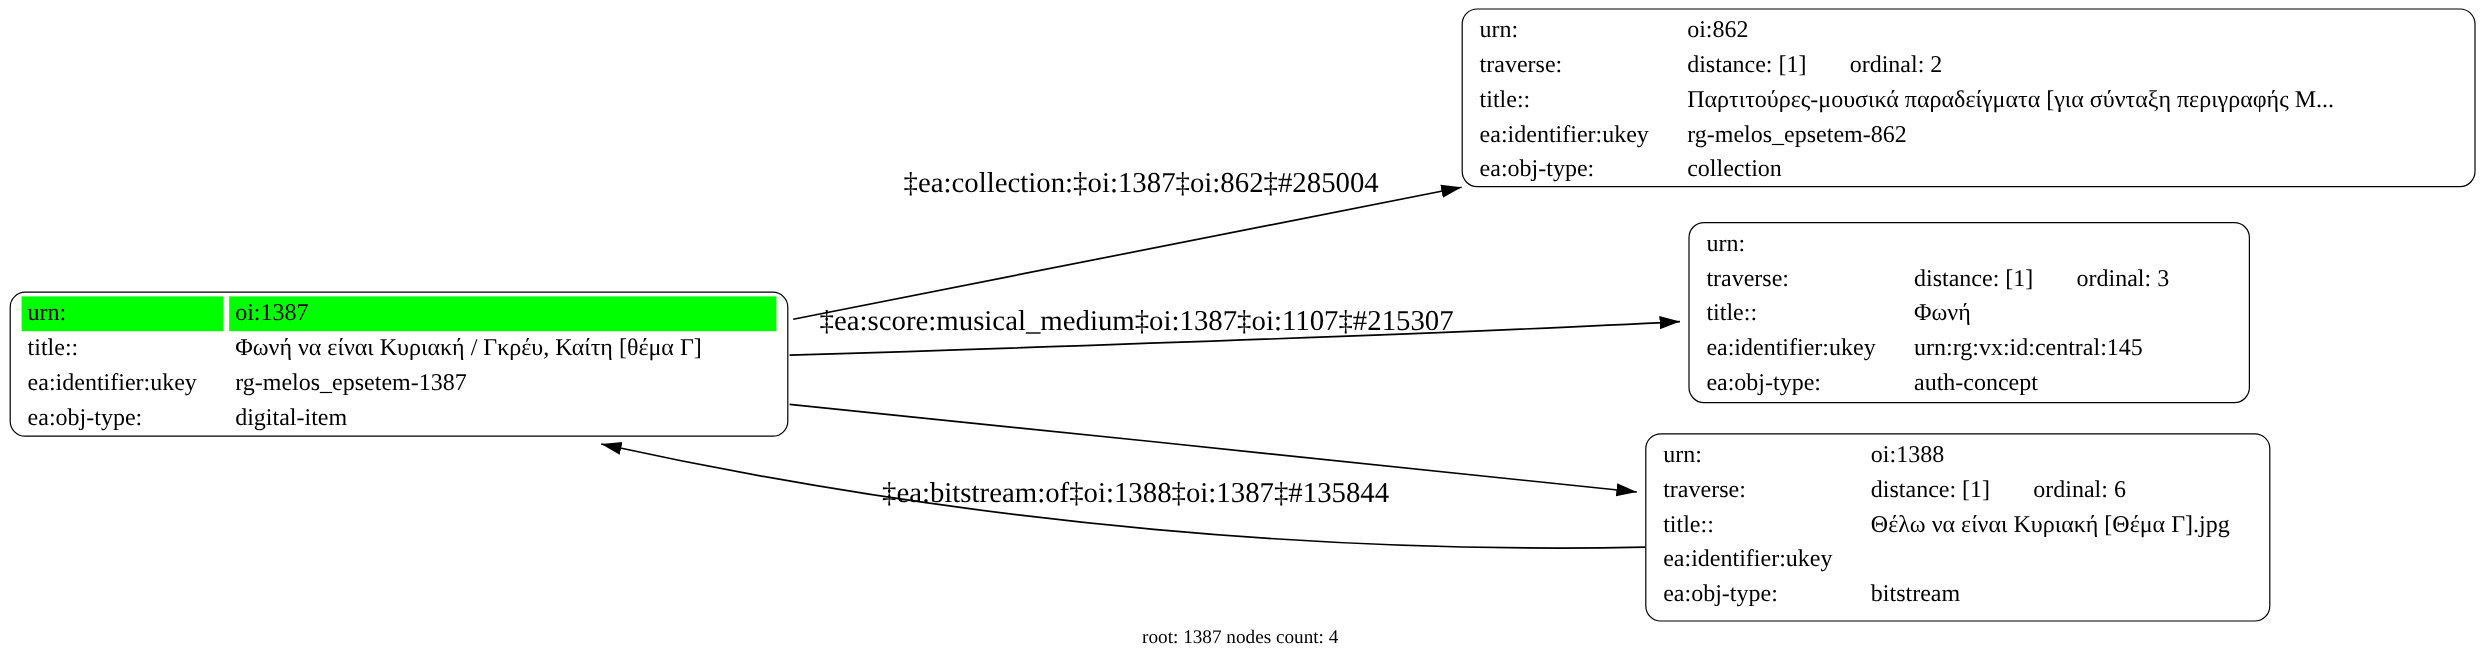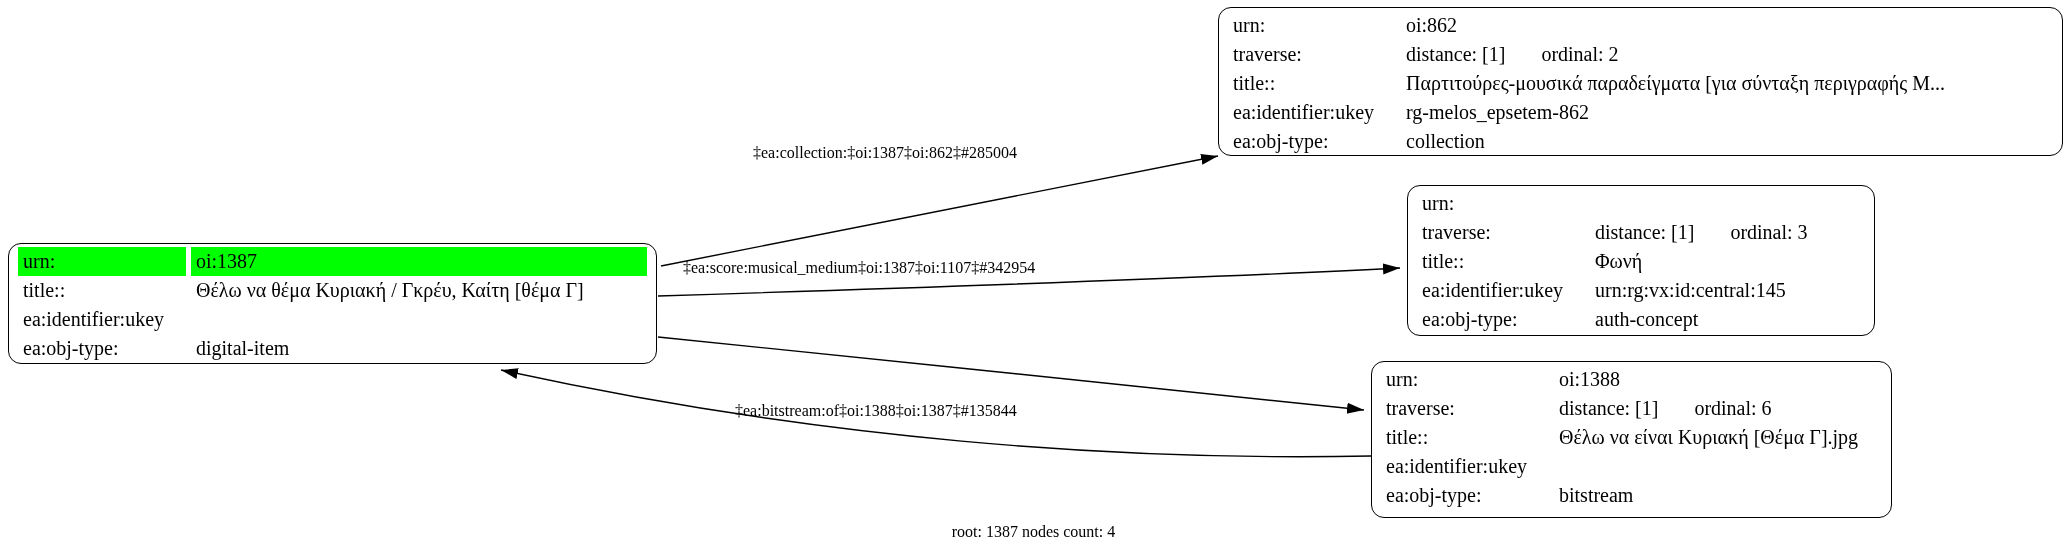--- a/index.html
+++ b/index.html
@@ -23,21 +23,21 @@
   .node-1388 { left:1371px; top:361px; width:521px; height:157px; }
 
   .row { display:flex; align-items:center; height:29px; margin:0 9px; white-space:nowrap; }
   .node-1388 .row, .node-1107 .row, .node-862 .row { height:29px; }
   .key { flex:0 0 168px; padding-left:5px; box-sizing:border-box; overflow:hidden; }
   .val { flex:1 1 auto; margin-left:5px; padding-left:5px; box-sizing:border-box; overflow:hidden; }
   .v2  { margin-left:36px; }
   .row, .key, .val { font-size:20px; line-height:29px; }
 
   .edge-label {
-    position:absolute; font-size:16px; line-height:24px; white-space:nowrap;
+    position:absolute; font-size:24px; line-height:24px; white-space:nowrap;
   }
   .el-0 { left:753px; top:141px; }
   .el-1 { left:683px; top:256px; }
   .el-2 { left:725px; top:323px; }
   .el-3 { left:735px; top:399px; }
 
   .caption {
     position:absolute; left:0; top:523px; width:100%;
     text-align:center; font-size:16px;
   }
@@ -59,24 +59,25 @@
     <path class="edge" d="M1371,456 C1120,461 820,440 501,370" marker-end="url(#arrow)"></path>
   </svg>
 
   <div class="node node-1387">
       <div class="row">
         <span class="key" style="background: rgb(0, 255, 0);">urn:</span>
         <span class="val" style="background: rgb(0, 255, 0);">oi:1387</span>
       </div>
       <div class="row">
         <span class="key">title::</span>
-        <span class="val">Θέλω να θέμα Κυριακή / Γκρέυ, Καίτη [θέμα Γ]</span>
+        <span class="val">Φωνή να είναι Κυριακή / Γκρέυ, Καίτη [θέμα Γ]</span>
       </div>
       <div class="row">
         <span class="key">ea:identifier:ukey</span>
+        <span class="val">rg-melos_epsetem-1387</span>
       </div>
       <div class="row">
         <span class="key">ea:obj-type:</span>
         <span class="val">digital-item</span>
       </div>
     </div>
   <div class="node node-862">
       <div class="row">
         <span class="key">urn:</span>
         <span class="val">oi:862</span>
@@ -135,18 +136,18 @@
       <div class="row">
         <span class="key">ea:identifier:ukey</span>
       </div>
       <div class="row">
         <span class="key">ea:obj-type:</span>
         <span class="val">bitstream</span>
       </div>
     </div>
 
   <div class="edge-label el-0">‡ea:collection:‡oi:1387‡oi:862‡#285004</div>
-  <div class="edge-label el-1">‡ea:score:musical_medium‡oi:1387‡oi:1107‡#342954</div>
+  <div class="edge-label el-1">‡ea:score:musical_medium‡oi:1387‡oi:1107‡#215307</div>
   <div class="edge-label el-3">‡ea:bitstream:of‡oi:1388‡oi:1387‡#135844</div>
 
   <div class="caption">root: 1387 nodes count: 4</div>
 
 </div>
 
 </body></html>

